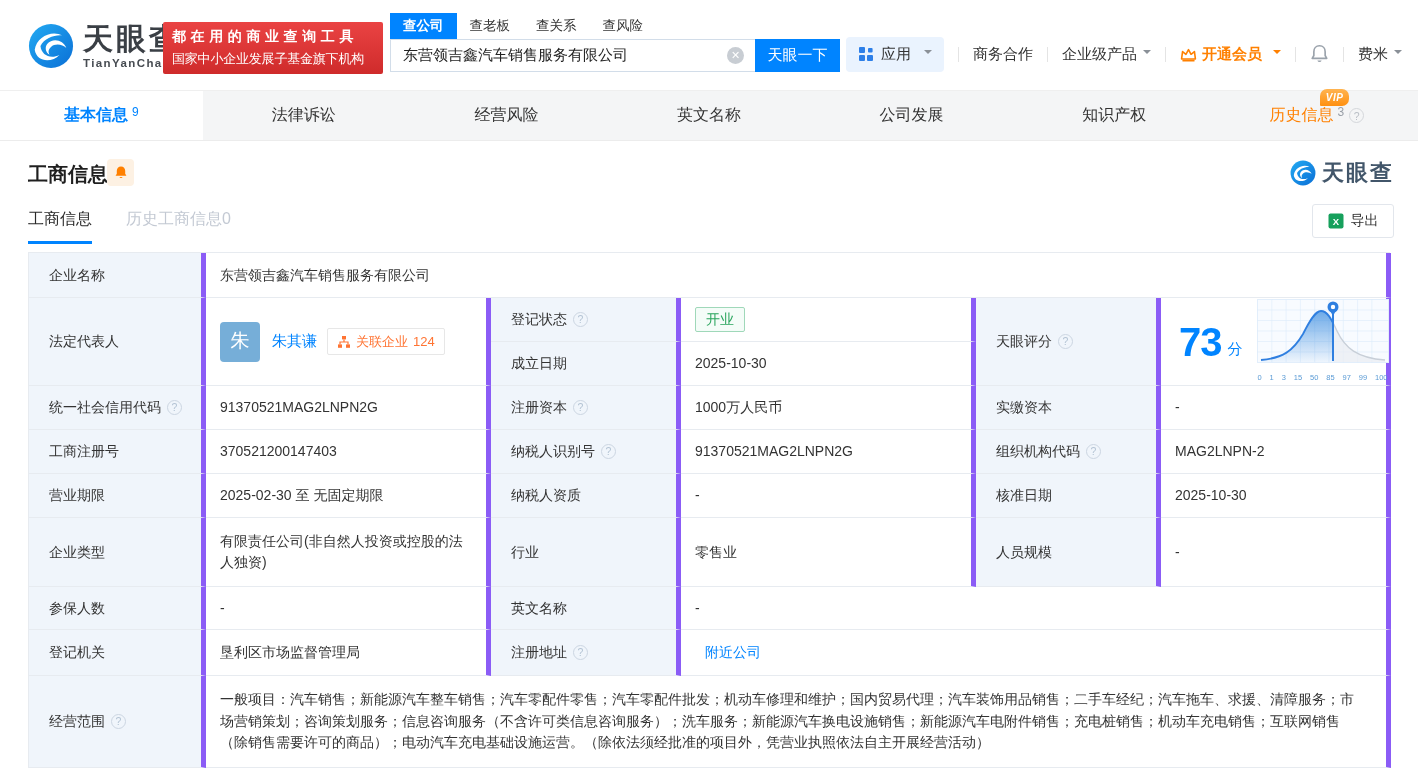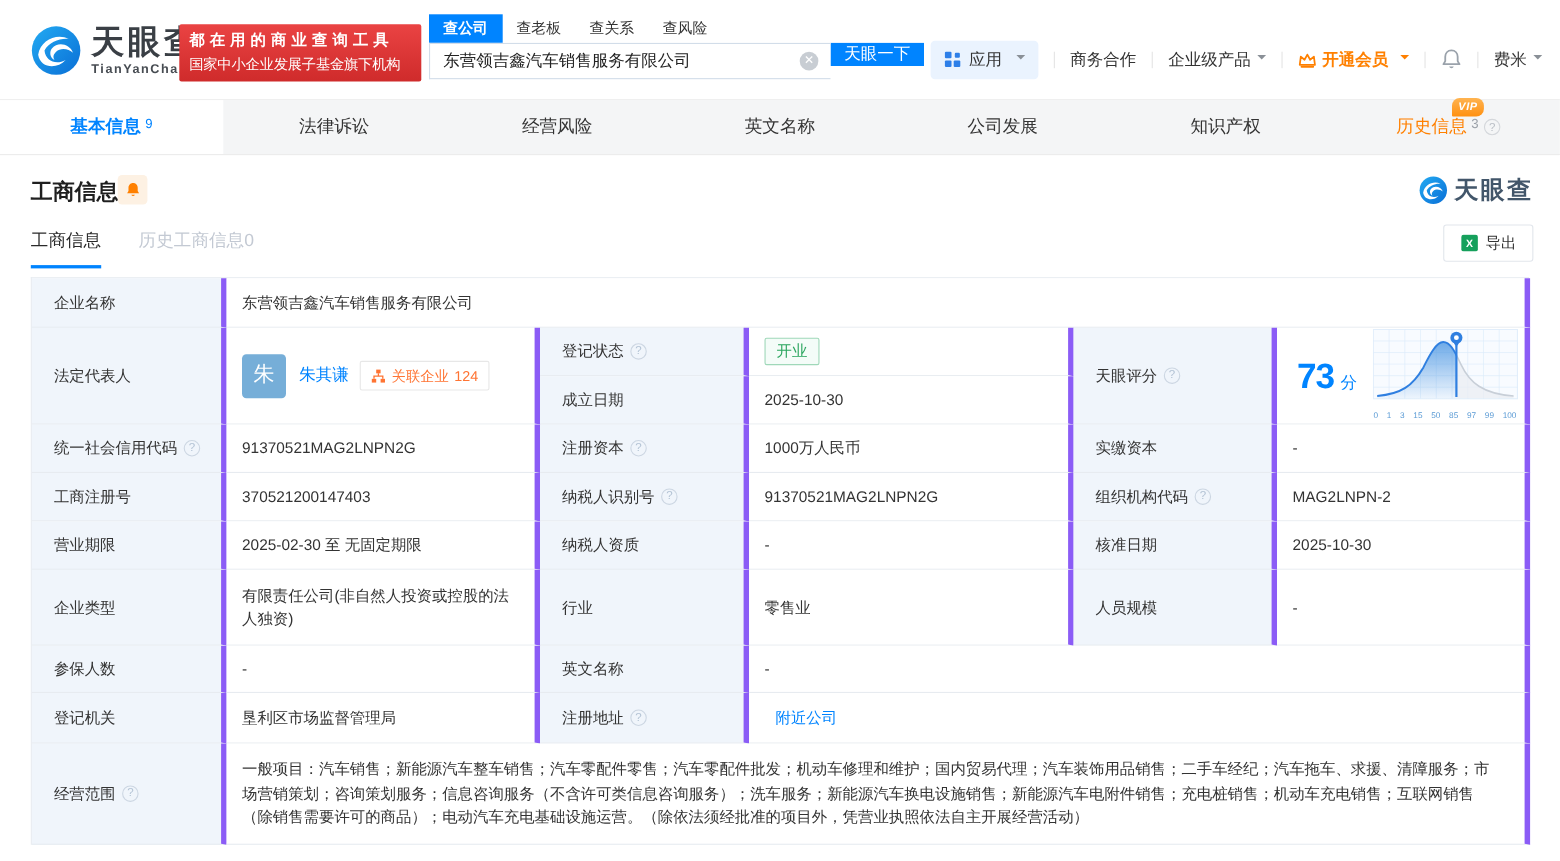--- a/index.html
+++ b/index.html
@@ -19,21 +19,21 @@
 
   .search-tabs { position:absolute; left:390px; top:13px; display:flex; align-items:center; height:26px; }
   .stab { font-size:13.5px; color:#333; padding:4px 13px; cursor:pointer; }
   .stab.active { background:#0084ff; color:#fff; font-weight:bold; }
   .search-row { position:absolute; left:390px; top:39px; display:flex; }
   .search-wrap { position:relative; }
   .search-input { width:365px; height:33px; border:1px solid #d2dde9; border-right:none; outline:none;
     padding:0 36px 0 12px; font-size:15px; color:#222; font-family:inherit; }
   .clear-ic { position:absolute; right:11px; top:8px; width:17px; height:17px; border-radius:50%;
     background:#c8cdd3; color:#fff; font-size:11px; line-height:17px; text-align:center; cursor:pointer; }
-  .btn-search { width:85px; height:21px; background:#0084ff; color:#fff; font-size:15px; border:none;
+  .btn-search { width:85px; height:33px; background:#0084ff; color:#fff; font-size:15px; border:none;
     display:flex; align-items:center; justify-content:center; cursor:pointer; font-family:Liberation Serif, serif; }
 
   .hnav { position:absolute; right:16px; top:36px; height:36px; display:flex; align-items:center;
     font-size:15px; color:#333; }
   .apps-chip { display:flex; align-items:center; gap:7px; background:#eaf3fe; border-radius:4px;
     padding:8px 12px; cursor:pointer; }
   .sep { width:1px; height:15px; background:#e4e4e4; margin:0 14px; }
   .hitem { cursor:pointer; display:flex; align-items:center; }
   .vip-entry { color:#ff8000; font-weight:bold; display:flex; align-items:center; gap:5px; cursor:pointer; }
   .caret::after { content:""; display:inline-block; border:4px solid transparent; border-top-color:#8a9097;
@@ -85,21 +85,21 @@
     display:flex; align-items:center; justify-content:center; cursor:pointer; flex:none; }
   .rep-name { color:#0084ff; font-size:15px; margin:0 10px 0 12px; cursor:pointer; }
   .rel-badge { display:flex; align-items:center; gap:5px; border:1px solid #e7e7e7; border-radius:2px;
     height:27px; padding:0 9px; font-size:13px; color:#ff7433; cursor:pointer; }
   .rel-badge .num { color:#ff7433; }
   .status-badge { color:#2aa55e; border:1px solid #9fd8b9; background:#f4fcf8; border-radius:2px;
     font-size:14px; padding:1px 10px; }
   .link { color:#0084ff; cursor:pointer; }
   .addr-link { margin-left:10px; }
   .score-cell { gap:6px; padding-left:18px; }
-  .score-num { font-size:32px; font-weight:bold; color:#0084ff; line-height:1; letter-spacing:-1px; }
+  .score-num { font-size:40px; font-weight:bold; color:#0084ff; line-height:1; letter-spacing:-1px; }
   .score-fen { font-size:15px; color:#0084ff; align-self:center; margin-top:16px; }
   .chart-box { margin-left:8px; width:132px; }
   .ticks { display:flex; justify-content:space-between; font-size:7.5px; color:#5b9bd5; margin-top:1px;
     padding:0 1px; }
   .scope-cell { display:block; padding:13px 20px 0 14px; line-height:21.5px; }
 </style>
 </head>
 <body>
 
 <div class="header">

